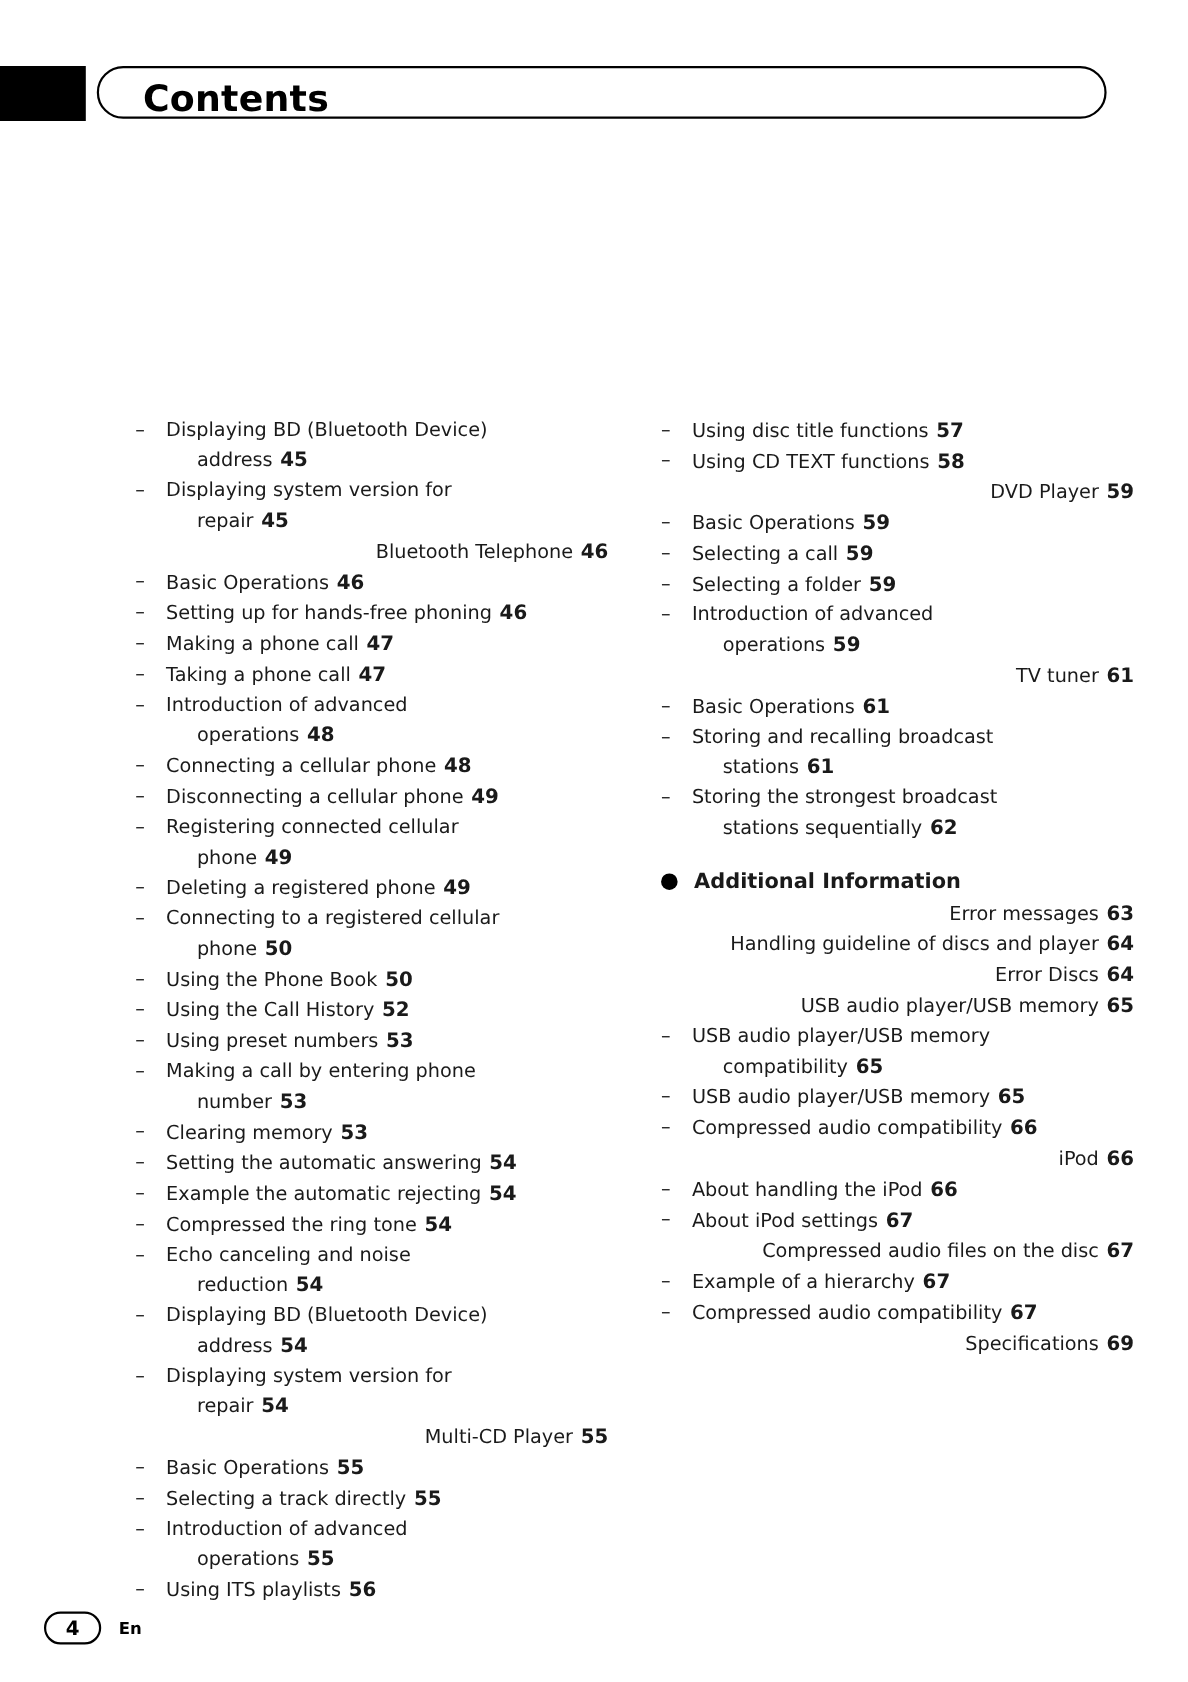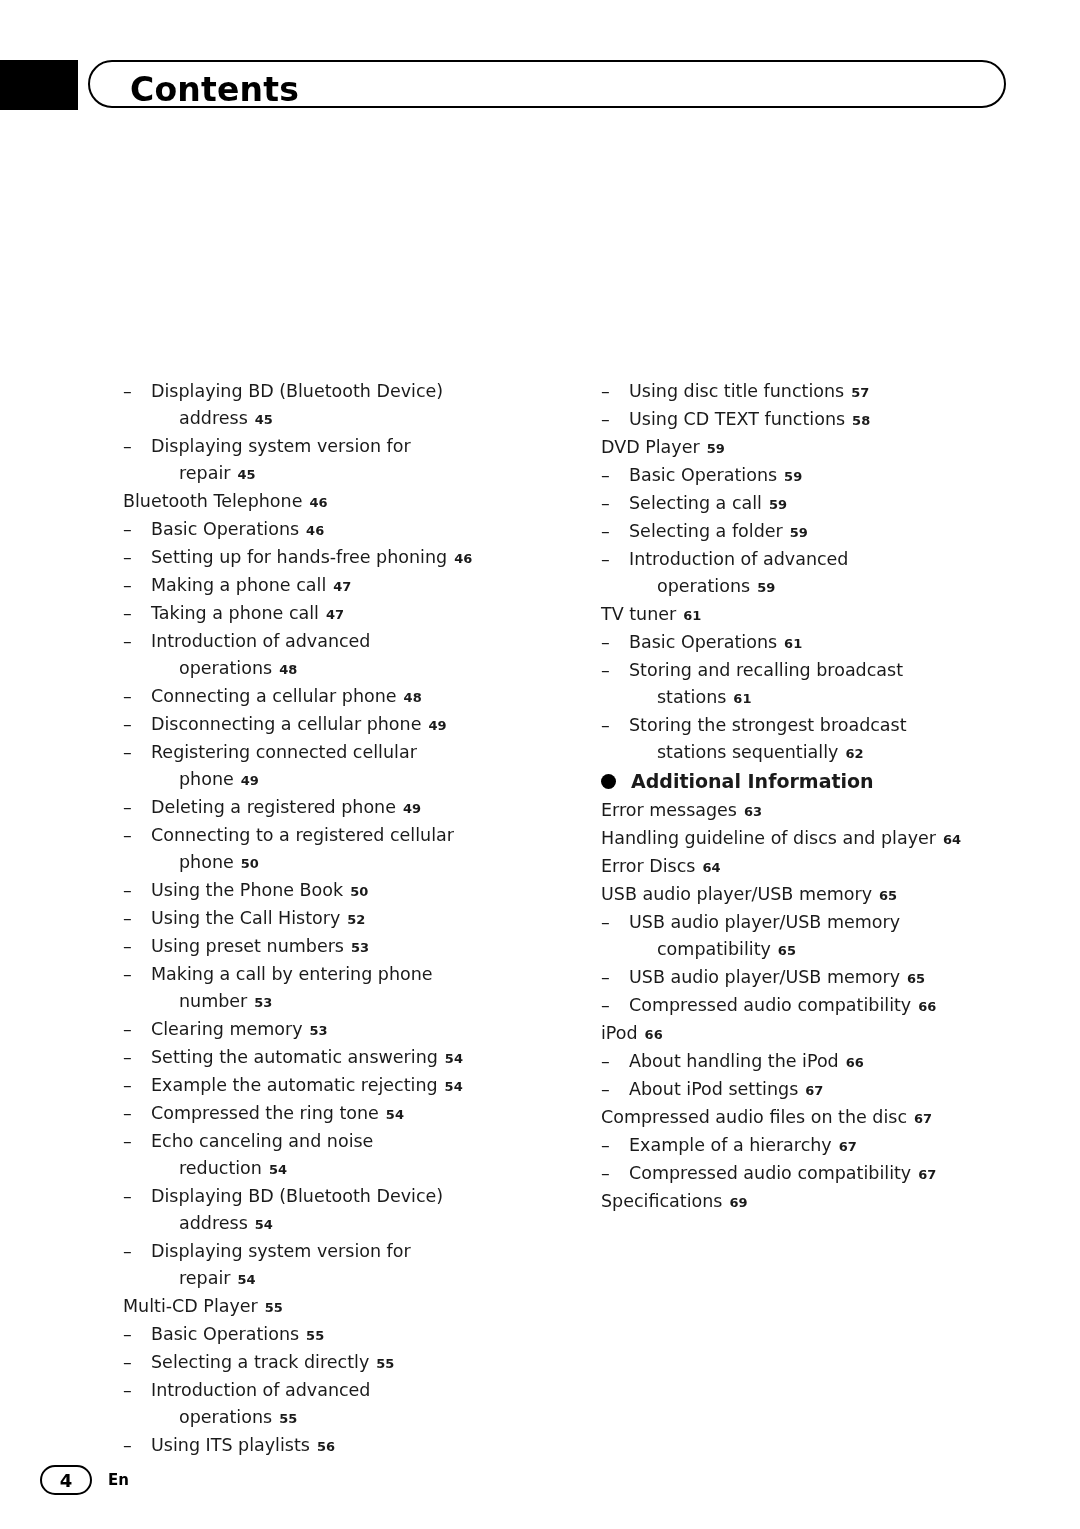--- a/index.html
+++ b/index.html
@@ -72,44 +72,45 @@
   }
 
   .entry {
     display: block;
     position: relative;
     white-space: normal;
   }
   
   .lvl0 {
     padding-left: 0;
+    text-align: right;
   }
   
   .lvl1 {
     padding-left: 28px;
   }
   .lvl1 .dash {
     position: absolute;
     left: 0;
     top: 0;
   }
   .txt {
     
   }
   .pg {
     font-weight: bold;
-    font-size: 13px;
+    font-size: 18px;
     margin-left: 7px;
   }
 
   
   .section-head {
     position: relative;
     padding-left: 30px;
-    margin-top: 0;
+    margin-top: 20px;
     margin-bottom: 2px;
     font-size: 19px;
     font-weight: bold;
     line-height: 28px;
   }
   .section-head .bullet {
     position: absolute;
     left: 0;
     top: 7px;
     width: 15px;

